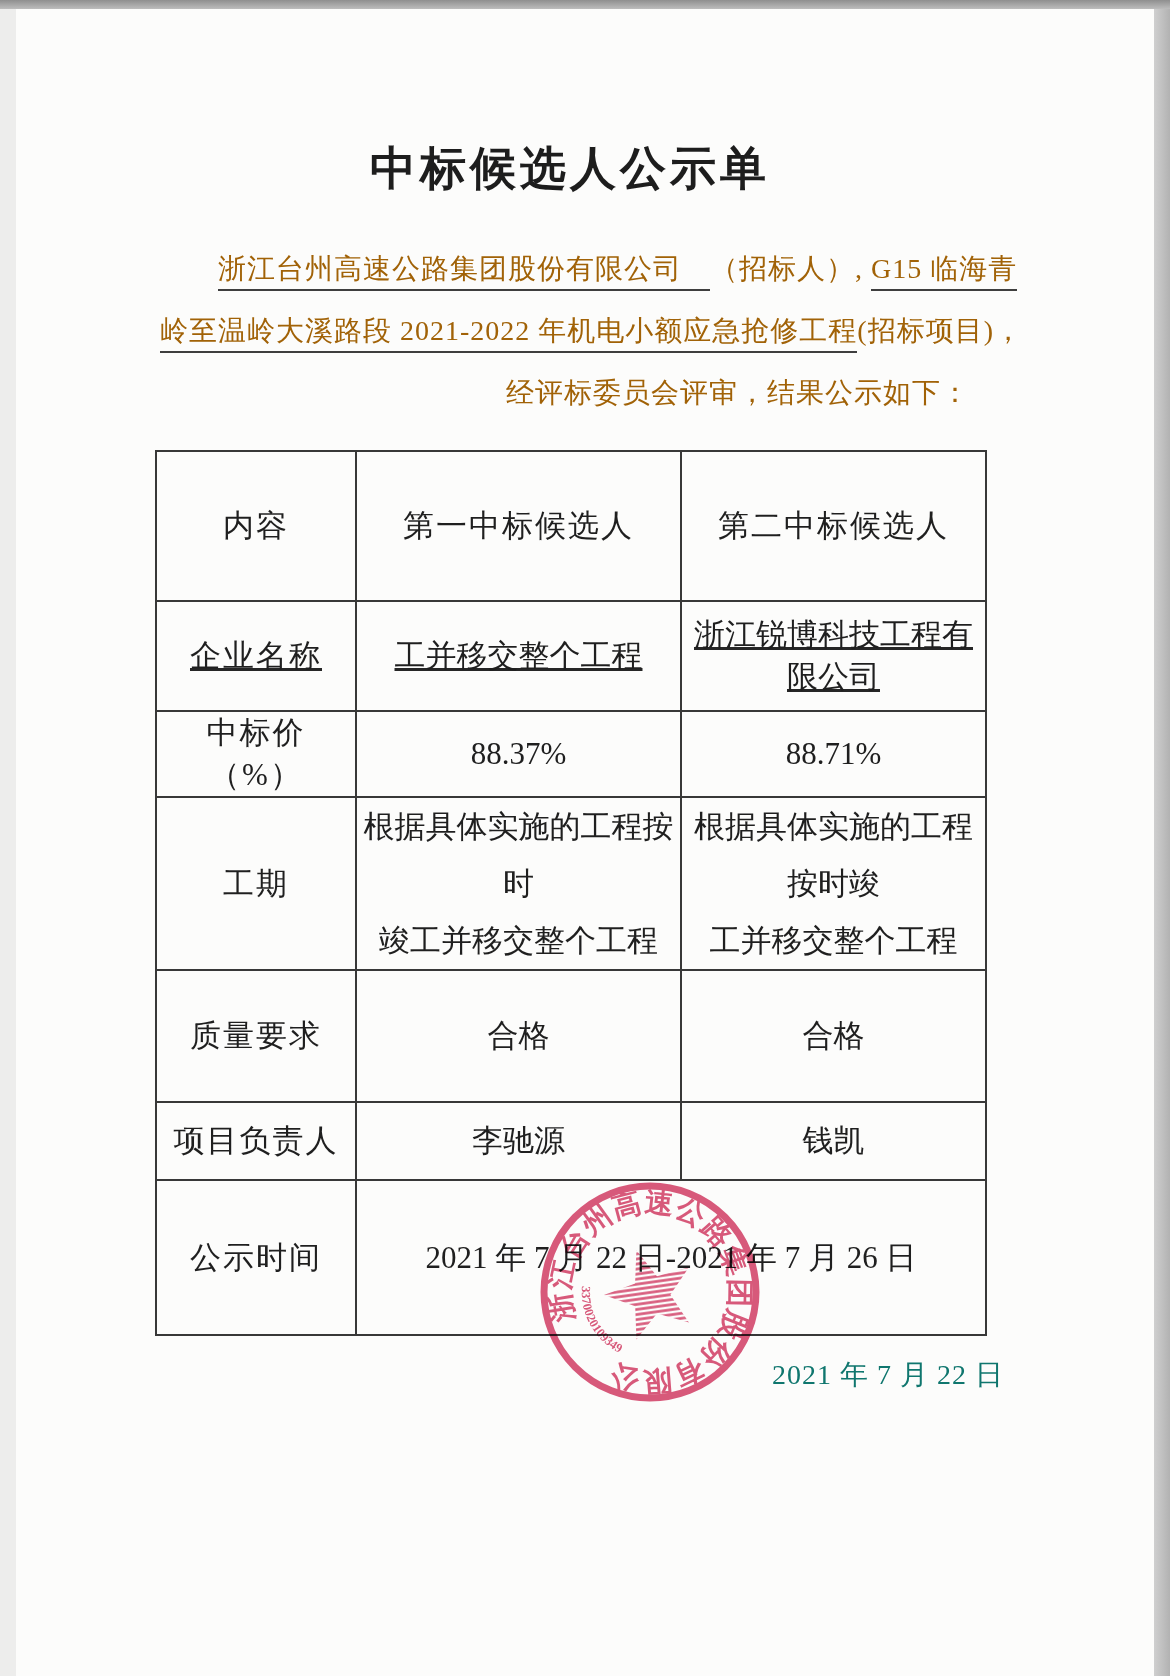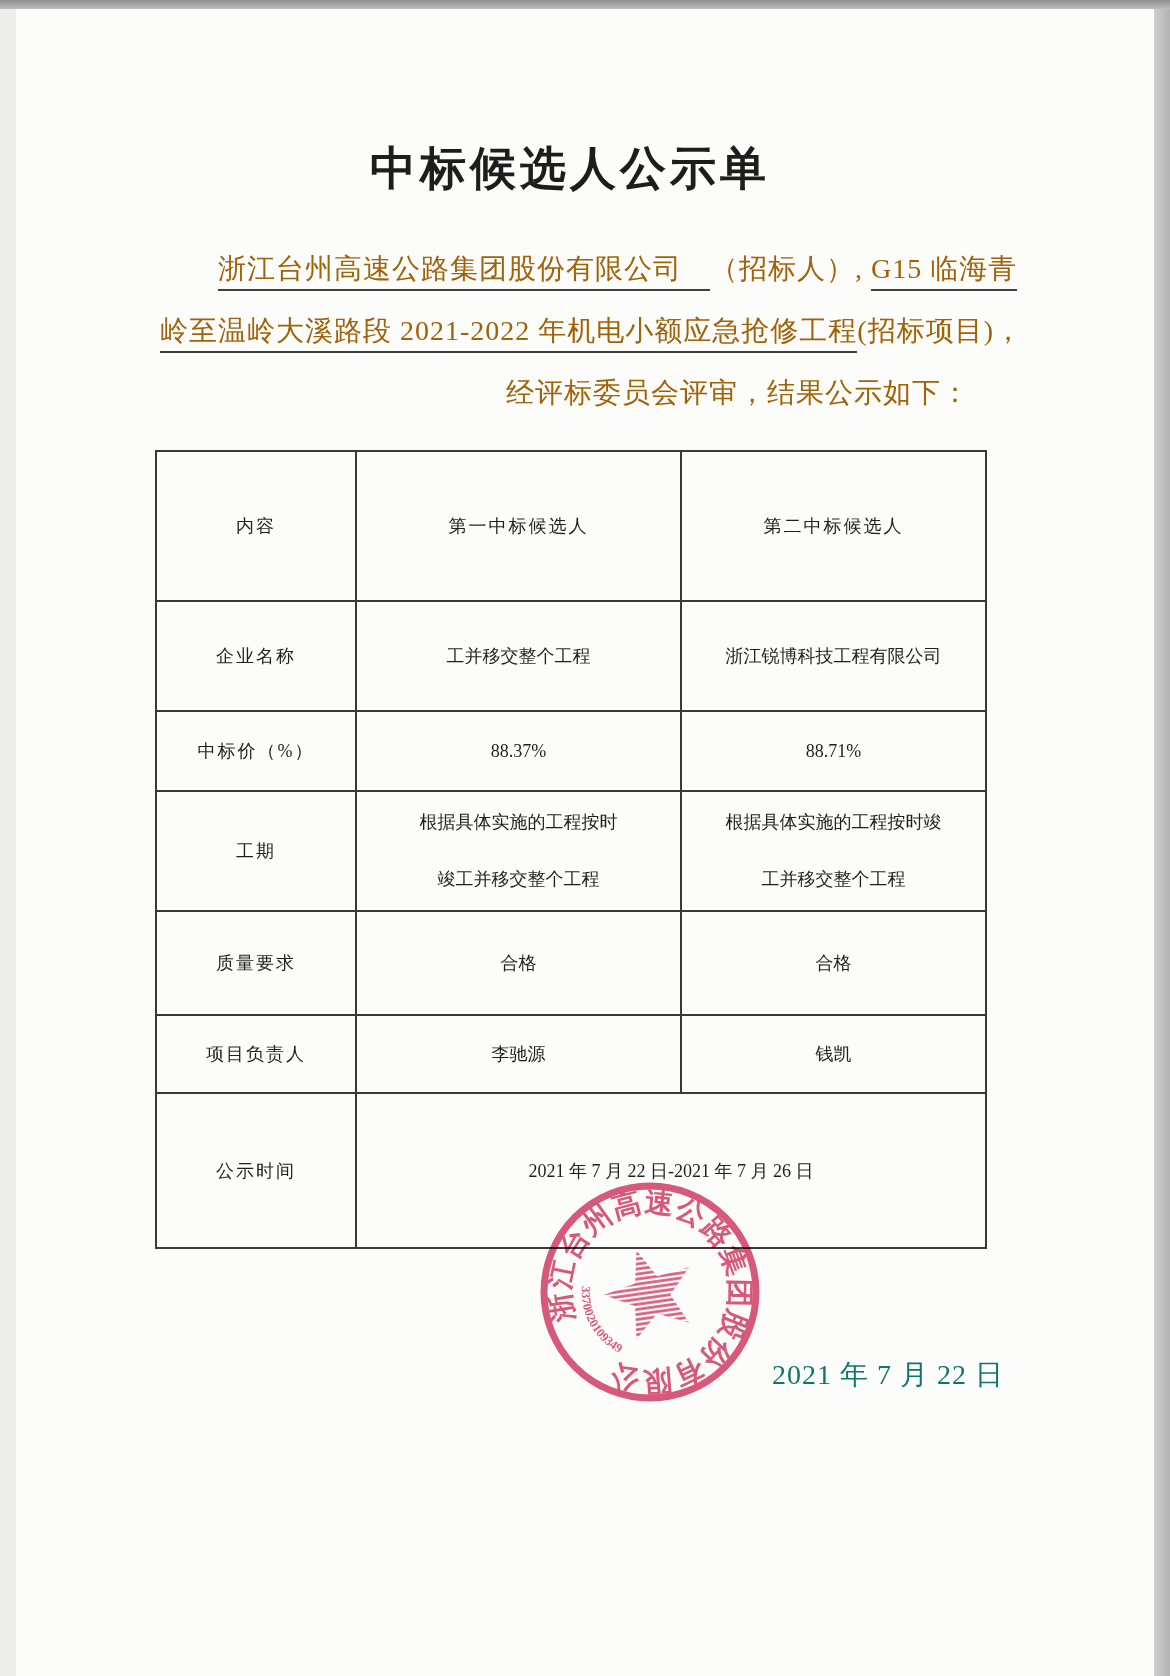--- a/index.html
+++ b/index.html
@@ -24,26 +24,26 @@
   .l2{top:312px;}
   .l3{top:374px;text-align:right;}
   .u{border-bottom:2px solid #3e3e3e;padding-bottom:5px;}
   .u-trail{padding-right:28px;}
   table.result{
     position:absolute;left:155px;top:450px;width:830px;
     border-collapse:collapse;table-layout:fixed;
   }
   table.result td{
     border:2px solid #383838;text-align:center;vertical-align:middle;
-    font-size:18px;color:#1f1f1f;padding:0 6px;overflow:hidden;
+    font-size:31px;color:#1f1f1f;padding:0 6px;overflow:hidden;
   }
   td.lab{font-size:28px;letter-spacing:2px;}
   td.wrap2{white-space:pre-line;line-height:57px;}
-  tr.rh1{height:150px;} tr.rh2{height:110px;} tr.rh3{height:80px;padding-left:44px;}
-  tr.rh4{height:120px;} tr.rh5{height:104px;} tr.rh6{height:78px;} tr.rh7{height:155px;}
+  tr.rh1{height:150px;} tr.rh2{height:110px;text-decoration:underline;} tr.rh3{height:80px;padding-left:44px;}
+  tr.rh4{height:120px;} tr.rh5{height:132px;} tr.rh6{height:78px;} tr.rh7{height:155px;}
   .sig-line{position:absolute;left:548px;top:1263px;font-size:28px;letter-spacing:1px;color:#242424;white-space:nowrap;}
   .sig-date{position:absolute;left:772px;top:1356px;font-size:28px;letter-spacing:1px;color:#0f766e;white-space:nowrap;}
   .stamp{position:absolute;left:530px;top:1172px;mix-blend-mode:multiply;opacity:.88;}
   .stamp text{font-family:"Liberation Serif","DejaVu Serif",serif;font-weight:700;}
 </style>
 </head>
 <body>
 
 <div id="page">
   <div class="edge-top"></div>

